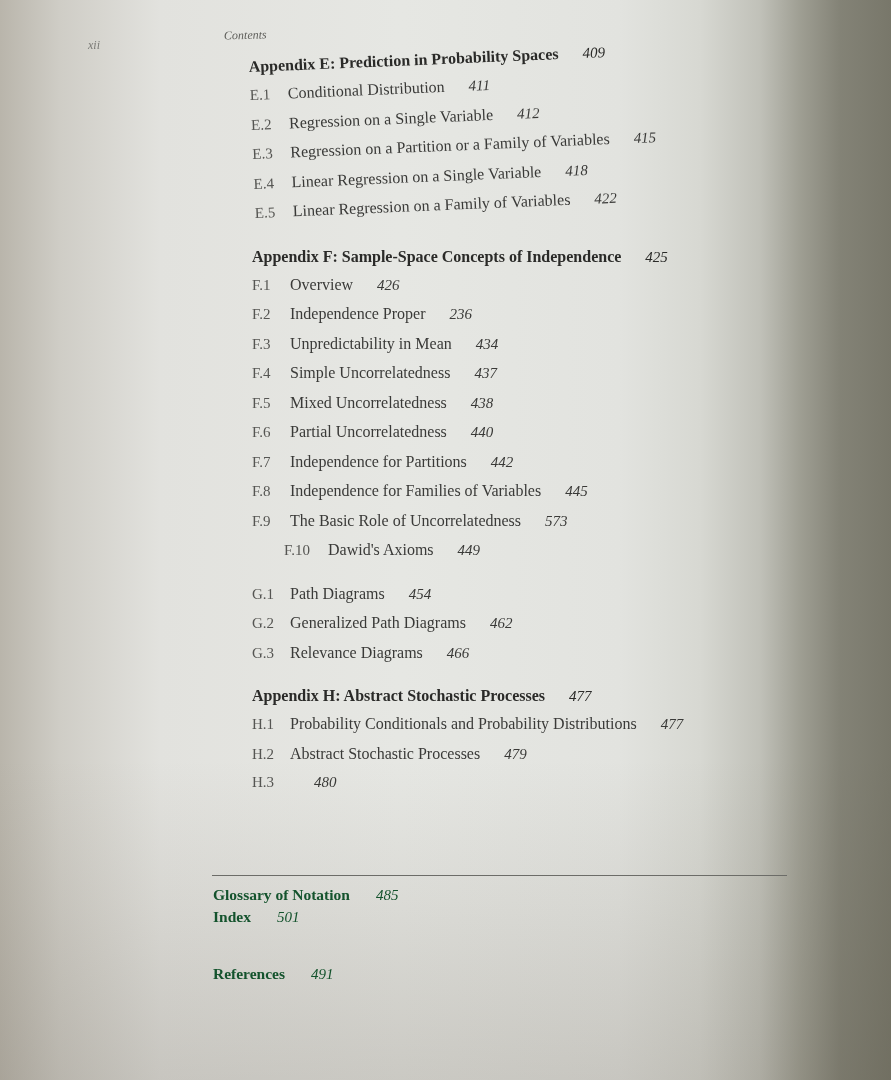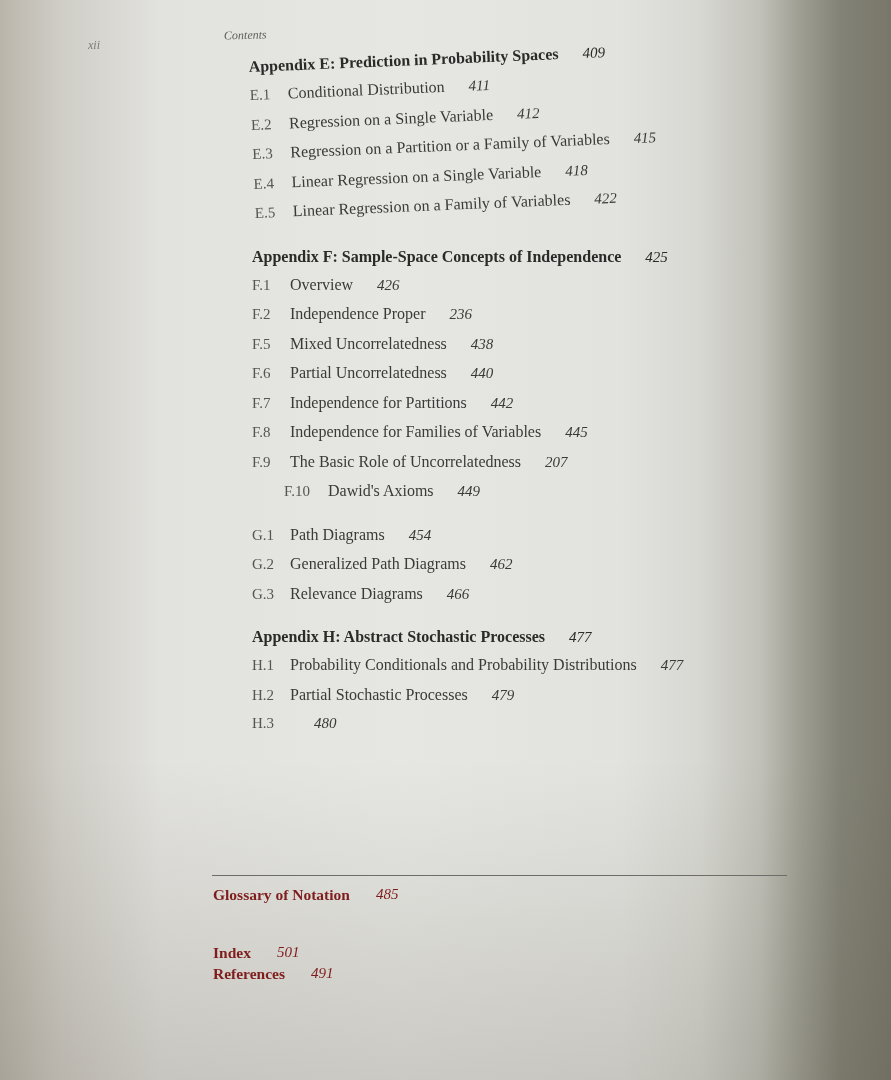--- a/index.html
+++ b/index.html
@@ -96,24 +96,24 @@
     left: 212px;
     top: 875px;
     width: 575px;
     height: 1px;
     background: #6c6c68;
   }
   .back {
     position: absolute;
     left: 213px;
     display: flex;
-    align-items: flex-start;
+    align-items: center;
     font-size: 15.5px;
     font-weight: bold;
-    color: #7f1d1d;
+    color: #14532d;
   }
   .back .pg { margin-left: 26px; }
 </style>
 </head>
 <body>
 
 <div class="page">
 
   <div class="folio">xii</div>
   <div class="running-head">Contents</div>
@@ -161,20 +161,30 @@
         <span class="num">F.1</span>
         <span>Overview</span>
         <span class="pg">426</span>
       </div>
       <div class="entry">
         <span class="num">F.2</span>
         <span>Independence Proper</span>
         <span class="pg">236</span>
       </div>
       <div class="entry">
+        <span class="num">F.3</span>
+        <span>Unpredictability in Mean</span>
+        <span class="pg">434</span>
+      </div>
+      <div class="entry">
+        <span class="num">F.4</span>
+        <span>Simple Uncorrelatedness</span>
+        <span class="pg">437</span>
+      </div>
+      <div class="entry">
         <span class="num">F.5</span>
         <span>Mixed Uncorrelatedness</span>
         <span class="pg">438</span>
       </div>
       <div class="entry">
         <span class="num">F.6</span>
         <span>Partial Uncorrelatedness</span>
         <span class="pg">440</span>
       </div>
       <div class="entry">
@@ -183,21 +193,21 @@
         <span class="pg">442</span>
       </div>
       <div class="entry">
         <span class="num">F.8</span>
         <span>Independence for Families of Variables</span>
         <span class="pg">445</span>
       </div>
       <div class="entry">
         <span class="num">F.9</span>
         <span>The Basic Role of Uncorrelatedness</span>
-        <span class="pg">207</span>
+        <span class="pg">573</span>
       </div>
       <div class="entry">
         <span class="num wide">F.10</span>
         <span>Dawid's Axioms</span>
         <span class="pg">449</span>
       </div>
     </div>
 
     <div class="appendix">
       <div class="entry">
@@ -222,38 +232,38 @@
         <span>Appendix H: Abstract Stochastic Processes</span>
         <span class="pg">477</span>
       </div>
       <div class="entry">
         <span class="num">H.1</span>
         <span>Probability Conditionals and Probability Distributions</span>
         <span class="pg">477</span>
       </div>
       <div class="entry">
         <span class="num">H.2</span>
-        <span>Partial Stochastic Processes</span>
+        <span>Abstract Stochastic Processes</span>
         <span class="pg">479</span>
       </div>
       <div class="entry">
         <span class="num">H.3</span>
         <span class="pg">480</span>
       </div>
     </div>
   </div>
 
   <div class="rule"></div>
 
   <div class="back" style="top: 886px;">
     <span>Glossary of Notation</span>
     <span class="pg">485</span>
   </div>
   <div class="back" style="top: 965px;">
     <span>References</span>
     <span class="pg">491</span>
   </div>
-  <div class="back" style="top: 944px;">
+  <div class="back" style="top: 908px;">
     <span>Index</span>
     <span class="pg">501</span>
   </div>
 
 </div>
 
 </body></html>

